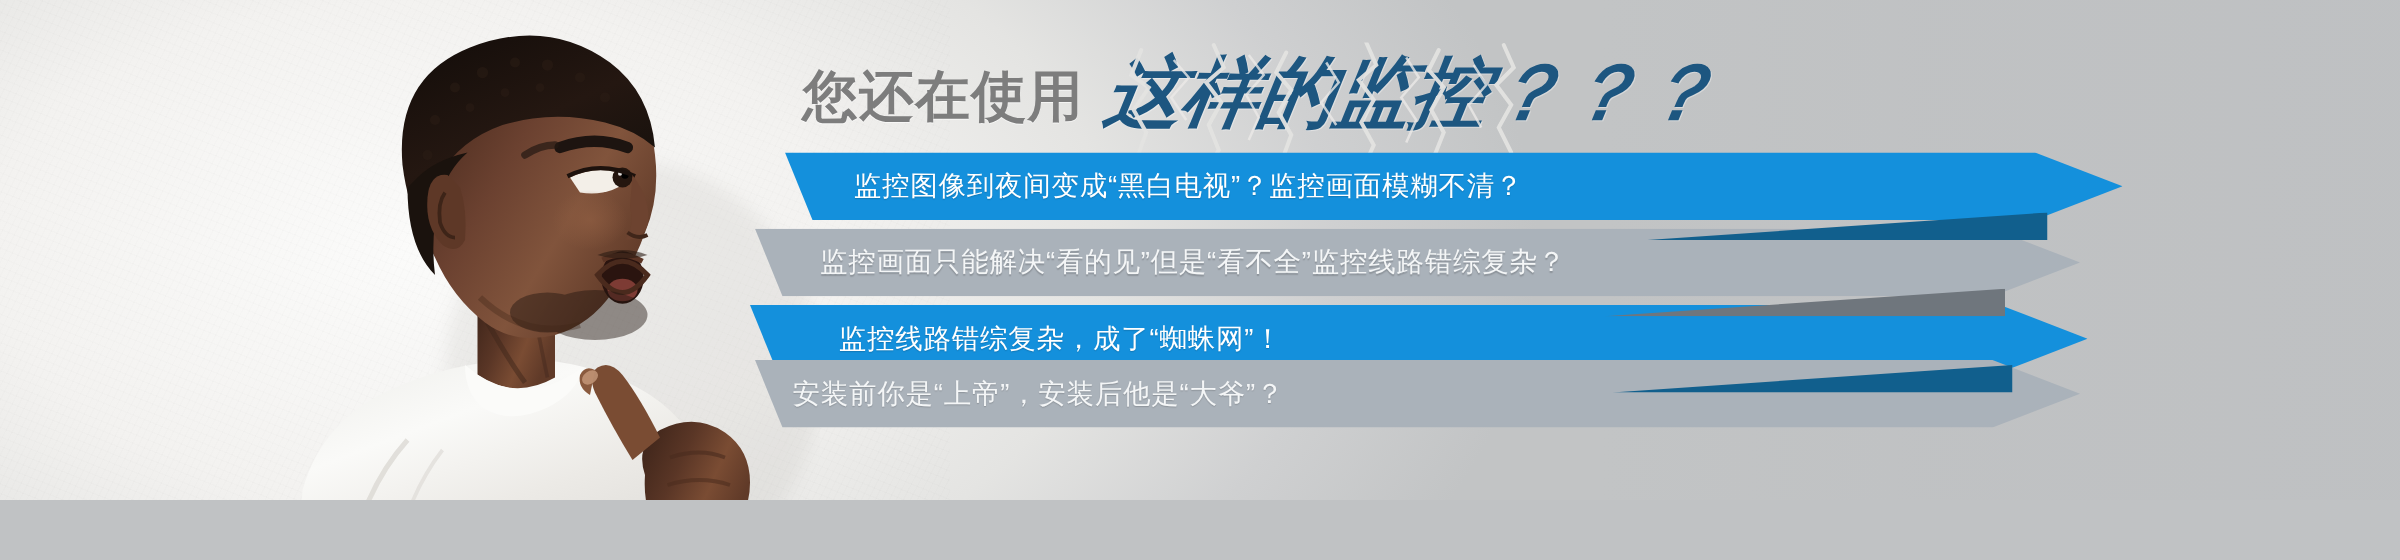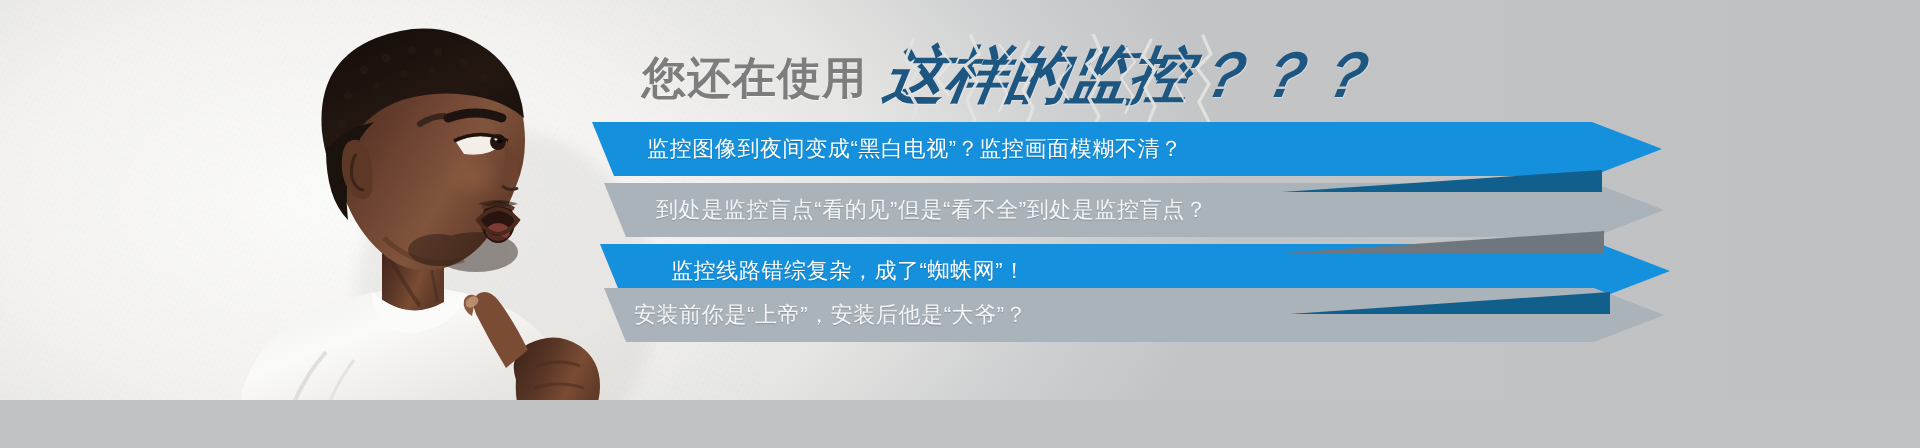--- a/index.html
+++ b/index.html
@@ -228,38 +228,38 @@
           <path d="M 60 14 L 72 28 L 58 44 L 70 62"></path>
           <path d="M 120 10 L 132 26 L 118 42 L 128 60 L 120 78"></path>
           <path d="M 182 16 L 192 32 L 178 48 L 190 66"></path>
           <path d="M 246 12 L 256 28 L 242 44 L 254 62 L 246 80"></path>
           <path d="M 300 18 L 310 34 L 296 50 L 306 68"></path>
         </g>
       </svg>
     </span>
   </div>
 
-  <div class="bar blue" style="left:592px;top:122px;width:1070px;">
+  <div class="bar blue" style="left:628px;top:122px;width:1070px;">
     <svg class="shape" viewBox="0 0 1070 54" preserveAspectRatio="none" xmlns="http://www.w3.org/2000/svg">
       <polygon points="0,0 1000,0 1070,27 1000,54 22,54" fill="#1490dc"></polygon>
     </svg>
     <svg class="fold" style="left:690px;top:48px;width:320px;height:22px;" viewBox="0 0 320 22" preserveAspectRatio="none" xmlns="http://www.w3.org/2000/svg">
       <polygon points="0,22 320,0 320,22" fill="#115f8d"></polygon>
     </svg>
     <span class="label" style="margin-left:55px;">监控图像到夜间变成“黑白电视”？监控画面模糊不清？</span>
   </div>
 
   <div class="bar gray" style="left:604px;top:183px;width:1060px;">
     <svg class="shape" viewBox="0 0 1060 54" preserveAspectRatio="none" xmlns="http://www.w3.org/2000/svg">
       <polygon points="0,0 990,0 1060,27 990,54 22,54" fill="#aab2ba"></polygon>
     </svg>
     <svg class="fold" style="left:680px;top:48px;width:320px;height:22px;" viewBox="0 0 320 22" preserveAspectRatio="none" xmlns="http://www.w3.org/2000/svg">
       <polygon points="0,22 320,0 320,22" fill="#6f767d"></polygon>
     </svg>
-    <span class="label" style="margin-left:52px;">到处是监控盲点“看的见”但是“看不全”到处是监控盲点？</span>
+    <span class="label" style="margin-left:52px;">监控画面只能解决“看的见”但是“看不全”监控线路错综复杂？</span>
   </div>
 
   <div class="bar blue" style="left:600px;top:244px;width:1070px;">
     <svg class="shape" viewBox="0 0 1070 54" preserveAspectRatio="none" xmlns="http://www.w3.org/2000/svg">
       <polygon points="0,0 1000,0 1070,27 1000,54 22,54" fill="#1490dc"></polygon>
     </svg>
     <svg class="fold" style="left:690px;top:48px;width:320px;height:22px;" viewBox="0 0 320 22" preserveAspectRatio="none" xmlns="http://www.w3.org/2000/svg">
       <polygon points="0,22 320,0 320,22" fill="#115f8d"></polygon>
     </svg>
     <span class="label" style="margin-left:71px;">监控线路错综复杂，成了“蜘蛛网”！</span>

